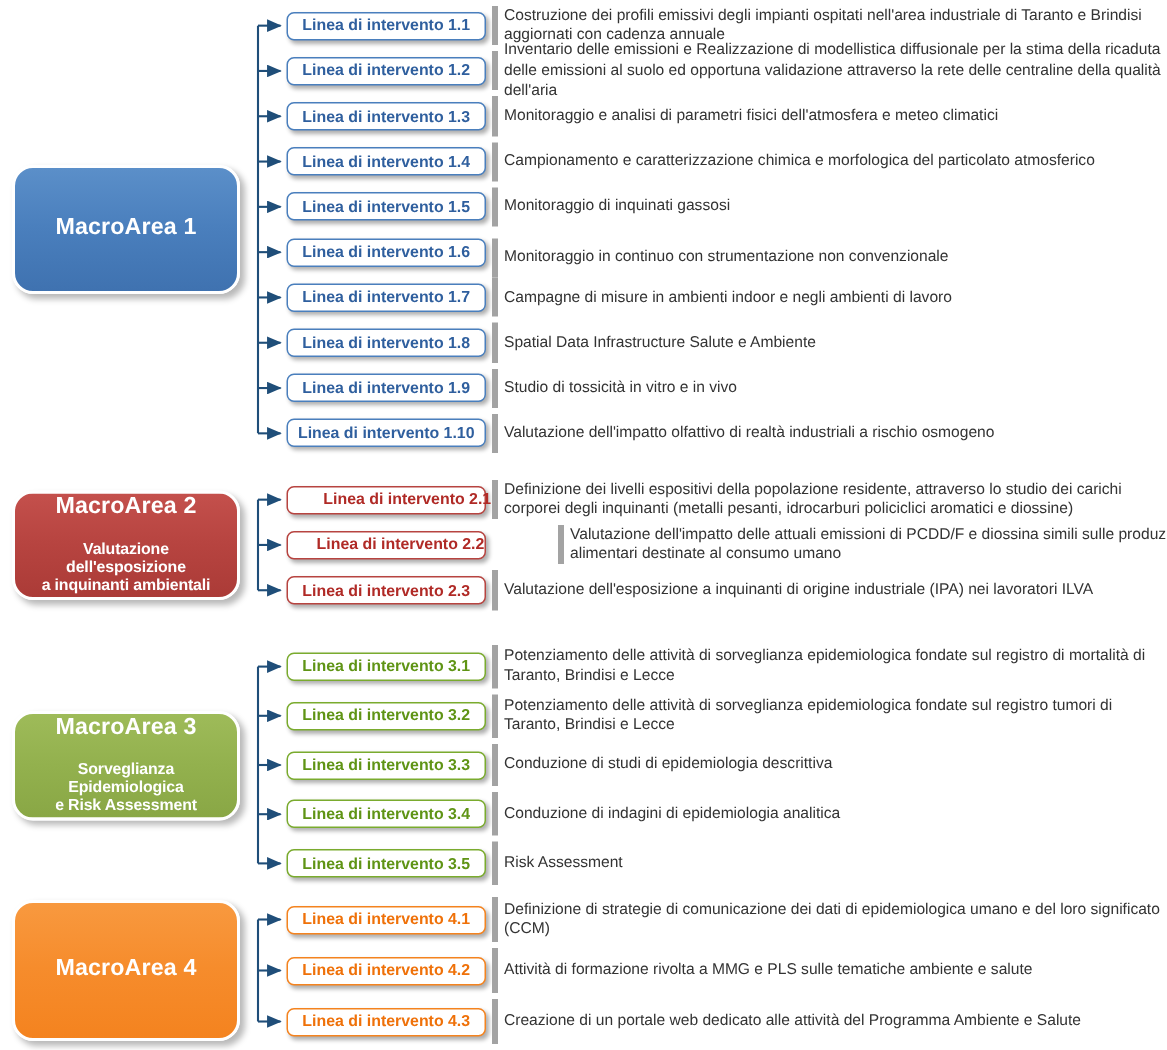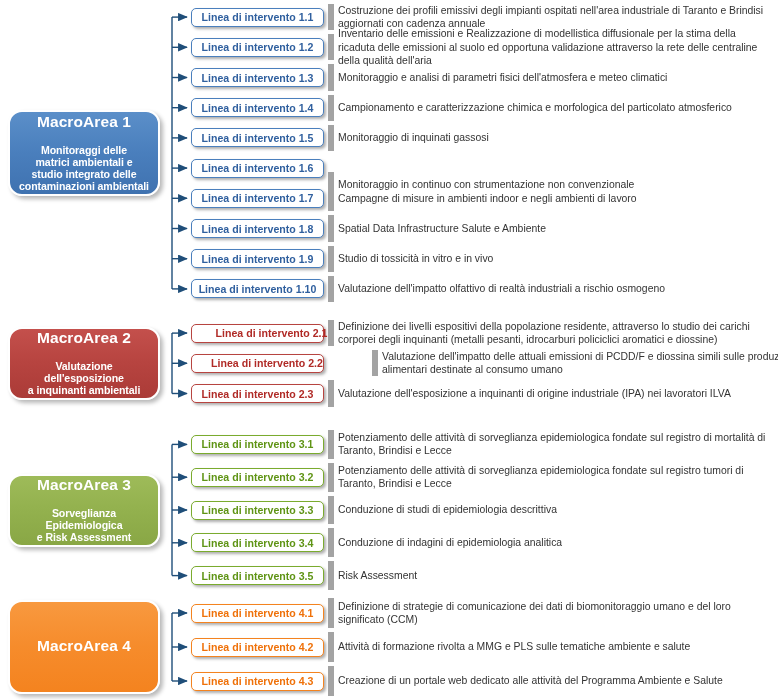--- a/index.html
+++ b/index.html
@@ -81,21 +81,21 @@
   .l-orange { border: 1.6px solid #f4831f; color: #ef7109; }
 
   
   .desc {
     position: absolute;
     left: 328px;
     width: 446px;
     font-size: 10.4px;
     color: #333333;
     line-height: 1.27;
-    border-left: 6px solid #a3a3a3;
+    border-left: 4px solid #a3a3a3;
     padding-left: 4px;
     display: flex;
     flex-direction: column;
     justify-content: center;
   }
 
   
   .wires {
     position: absolute;
     left: 0; top: 0;
@@ -138,39 +138,33 @@
         <path d="M 172 613 L 172 681"></path>
         <path d="M 172 613 L 187 613" marker-end="url(#arrowhead)"></path>
         <path d="M 172 647 L 187 647" marker-end="url(#arrowhead)"></path>
         <path d="M 172 681 L 187 681" marker-end="url(#arrowhead)"></path>
       </g>
   </svg>
   <div id="groups">
       <div class="macro-group">
         <div class="macro-box c-blue" style="top: 110px; height: 86px;">
           <div class="macro-title">MacroArea 1</div>
-          <div class="macro-sub">
-            <div>Monitoraggi delle</div>
-            <div>matrici ambientali e</div>
-            <div>studio integrato delle</div>
-            <div>contaminazioni ambientali</div>
-          </div>
         </div>
         <div class="linea l-blue" style="top: 7.6px;">Linea di intervento 1.1</div>
         <div class="desc" style="top: 4px; height: 26.2px;">Costruzione dei profili emissivi degli impianti ospitati nell'area industriale di Taranto e Brindisi aggiornati con cadenza annuale</div>
         <div class="linea l-blue" style="top: 37.8px;">Linea di intervento 1.2</div>
         <div class="desc" style="top: 34.2px; height: 26.2px;">Inventario delle emissioni e Realizzazione di modellistica diffusionale per la stima della ricaduta delle emissioni al suolo ed opportuna validazione attraverso la rete delle centraline della qualità dell'aria</div>
         <div class="linea l-blue" style="top: 68px;">Linea di intervento 1.3</div>
         <div class="desc" style="top: 64.4px; height: 26.2px;">Monitoraggio e analisi di parametri fisici dell'atmosfera e meteo climatici</div>
         <div class="linea l-blue" style="top: 98.2px;">Linea di intervento 1.4</div>
         <div class="desc" style="top: 94.6px; height: 26.2px;">Campionamento e caratterizzazione chimica e morfologica del particolato atmosferico</div>
         <div class="linea l-blue" style="top: 128.4px;">Linea di intervento 1.5</div>
         <div class="desc" style="top: 124.8px; height: 26.2px;">Monitoraggio di inquinati gassosi</div>
         <div class="linea l-blue" style="top: 158.6px;">Linea di intervento 1.6</div>
-        <div class="desc" style="top: 172px; height: 26.2px;">Monitoraggio in continuo con strumentazione non convenzionale</div>
+        <div class="desc" style="top: 159px; height: 26.2px;">Monitoraggio in continuo con strumentazione non convenzionale</div>
         <div class="linea l-blue" style="top: 188.8px;">Linea di intervento 1.7</div>
         <div class="desc" style="top: 185.2px; height: 26.2px;">Campagne di misure in ambienti indoor e negli ambienti di lavoro</div>
         <div class="linea l-blue" style="top: 219px;">Linea di intervento 1.8</div>
         <div class="desc" style="top: 215.4px; height: 26.2px;">Spatial Data Infrastructure Salute e Ambiente</div>
         <div class="linea l-blue" style="top: 249.2px;">Linea di intervento 1.9</div>
         <div class="desc" style="top: 245.6px; height: 26.2px;">Studio di tossicità in vitro e in vivo</div>
         <div class="linea l-blue" style="top: 279.4px;">Linea di intervento 1.10</div>
         <div class="desc" style="top: 275.8px; height: 26.2px;">Valutazione dell'impatto olfattivo di realtà industriali a rischio osmogeno</div>
       </div>
       <div class="macro-group">
@@ -207,20 +201,20 @@
         <div class="linea l-green" style="top: 533.3px;">Linea di intervento 3.4</div>
         <div class="desc" style="top: 528.4px; height: 28.8px;">Conduzione di indagini di epidemiologia analitica</div>
         <div class="linea l-green" style="top: 566.1px;">Linea di intervento 3.5</div>
         <div class="desc" style="top: 561.2px; height: 28.8px;">Risk Assessment</div>
       </div>
       <div class="macro-group">
         <div class="macro-box c-orange" style="top: 600px; height: 94px;">
           <div class="macro-title">MacroArea 4</div>
         </div>
         <div class="linea l-orange" style="top: 603.5px;">Linea di intervento 4.1</div>
-        <div class="desc" style="top: 598px; height: 30px;">Definizione di strategie di comunicazione dei dati di biomonitoraggio umano e del loro significato (CCM)</div>
+        <div class="desc" style="top: 598px; height: 30px;">Definizione di strategie di comunicazione dei dati di epidemiologica umano e del loro significato (CCM)</div>
         <div class="linea l-orange" style="top: 637.5px;">Linea di intervento 4.2</div>
         <div class="desc" style="top: 632px; height: 30px;">Attività di formazione rivolta a MMG e PLS sulle tematiche ambiente e salute</div>
         <div class="linea l-orange" style="top: 671.5px;">Linea di intervento 4.3</div>
         <div class="desc" style="top: 666px; height: 30px;">Creazione di un portale web dedicato alle attività del Programma Ambiente e Salute</div>
       </div>
     </div>
 </div>
 
 </body></html>

